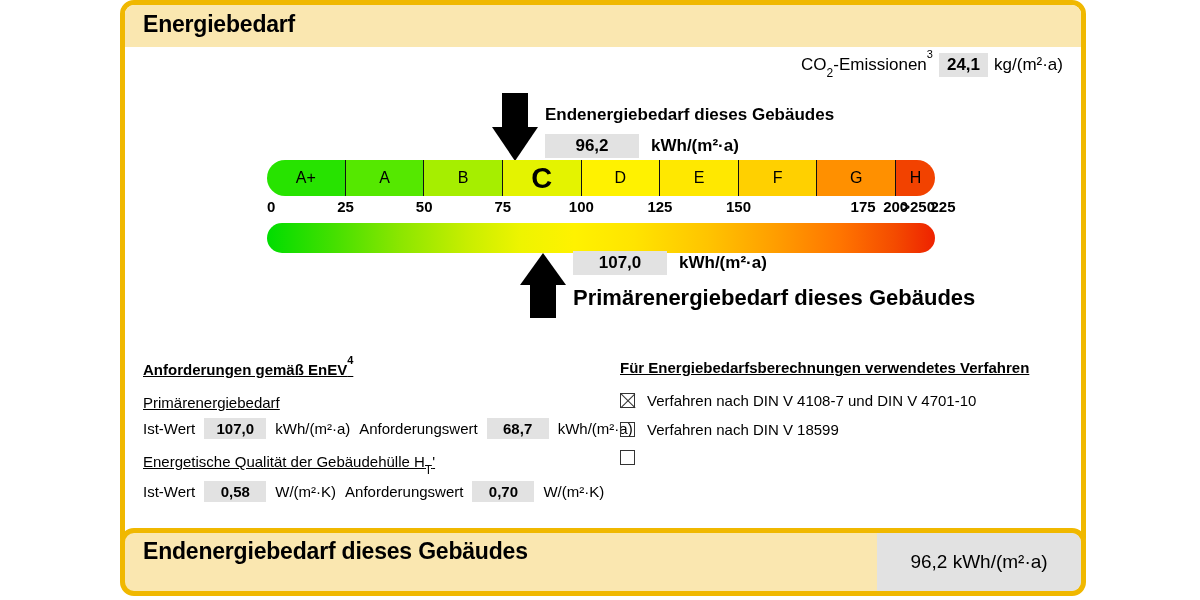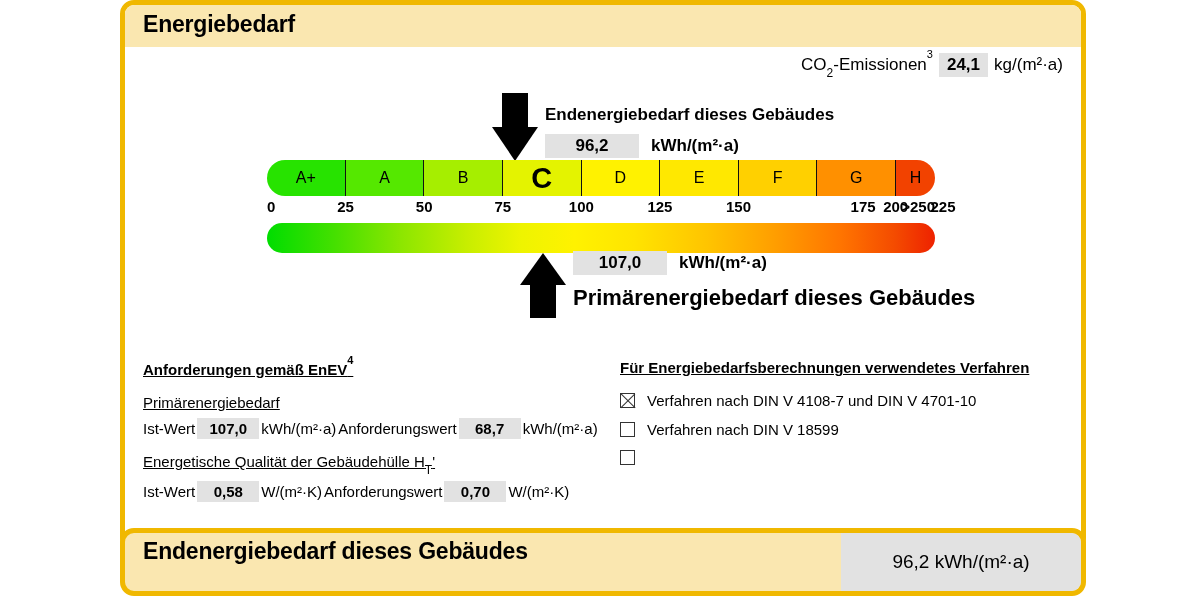--- a/index.html
+++ b/index.html
@@ -253,21 +253,21 @@
     margin-bottom: 16px;
   }
   .sub-head {
     font-size: 15px;
     text-decoration: underline;
     margin-bottom: 7px;
   }
   .data-row {
     display: flex;
     align-items: center;
-    gap: 2px;
+    gap: 9px;
     font-size: 15px;
     margin-bottom: 11px;
     white-space: nowrap;
   }
   .data-row .valbox {
     min-width: 46px;
     font-size: 15px;
   }
   .row-gap { margin-top: 14px; }
 
@@ -312,21 +312,21 @@
   #footer-sub {
     position: absolute;
     left: 18px;
     top: 34px;
     font-size: 19px;
   }
   #footer-value-box {
     position: absolute;
     right: 0;
     top: 0;
-    width: 240px;
+    width: 204px;
     height: 100%;
     background: #E2E2E2;
     display: flex;
     align-items: center;
     justify-content: center;
     font-size: 19px;
     box-sizing: border-box;
     border-radius: 0 9px 9px 0;
   }
 </style>

